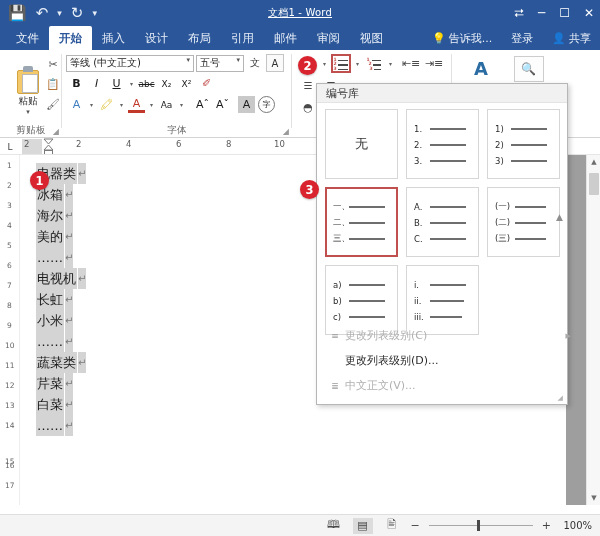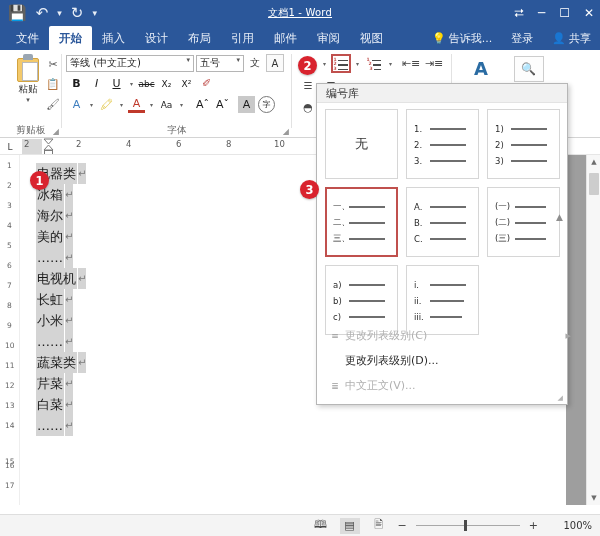--- a/index.html
+++ b/index.html
@@ -52,21 +52,21 @@
   .grp { position:absolute; top:0; height:88px; }
   .grp-label {
     position:absolute; bottom:1px; width:100%; text-align:center;
     font-size:9.5px; color:#666; letter-spacing:.3px;
   }
   .grp-sep { position:absolute; top:4px; width:1px; height:74px; background:#e2e2e2; }
   .dlg { position:absolute; bottom:2px; font-size:8px; color:#9a9a9a; }
 
   
   #grp-clip { left:0; width:62px; }
-  .paste-btn { position:absolute; left:8px; top:4px; width:40px; text-align:center; }
+  .paste-btn { position:absolute; left:8px; top:16px; width:40px; text-align:center; }
   .clip-ico { width:26px; height:28px; margin:0 auto; position:relative; }
   .clip-body { position:absolute; left:2px; top:4px; width:22px; height:24px; background:#f3c96b; border:1px solid #d3a33f; border-radius:2px; }
   .clip-paper { position:absolute; left:7px; top:8px; width:16px; height:19px; background:#fff; border:1px solid #b9b9b9; }
   .clip-clip { position:absolute; left:8px; top:0px; width:10px; height:6px; background:#9aa6b2; border-radius:2px 2px 0 0; }
   .paste-txt { font-size:9.5px; color:#333; margin-top:1px; }
   .paste-arr { font-size:7px; color:#555; }
   .clip-side { position:absolute; left:44px; top:4px; width:18px; }
   .clip-side div { height:20px; display:flex; align-items:center; justify-content:center; font-size:11px; color:#5a5a5a; }
 
   
@@ -202,21 +202,21 @@
     background:#f4f4f4; border-top:1px solid #dedede;
     display:flex; align-items:center;
   }
   .sb-left { position:absolute; left:8px; display:flex; align-items:center; gap:16px; font-size:10px; color:#333; }
   .sb-right { position:absolute; right:8px; display:flex; align-items:center; gap:9px; font-size:10px; color:#333; }
   .viewbtn { width:20px; height:16px; display:flex; align-items:center; justify-content:center; font-size:11px; color:#444; }
   .viewbtn.active { background:#dcdcdc; }
   .zoomtrack { width:104px; height:1px; background:#a8a8a8; position:relative; }
   .zoomthumb { position:absolute; left:48px; top:-5px; width:3px; height:11px; background:#4a4a4a; }
   .zsign { font-size:11px; color:#444; }
-  .zlabel { width:32px; text-align:right;margin-left:13px; }
+  .zlabel { width:32px; text-align:right; }
 </style>
 </head>
 <body>
 
 <div class="app">
 
   <div class="titlebar">
     <div class="qat">
       <span class="qicon">💾</span>
       <span class="qicon">↶</span>

